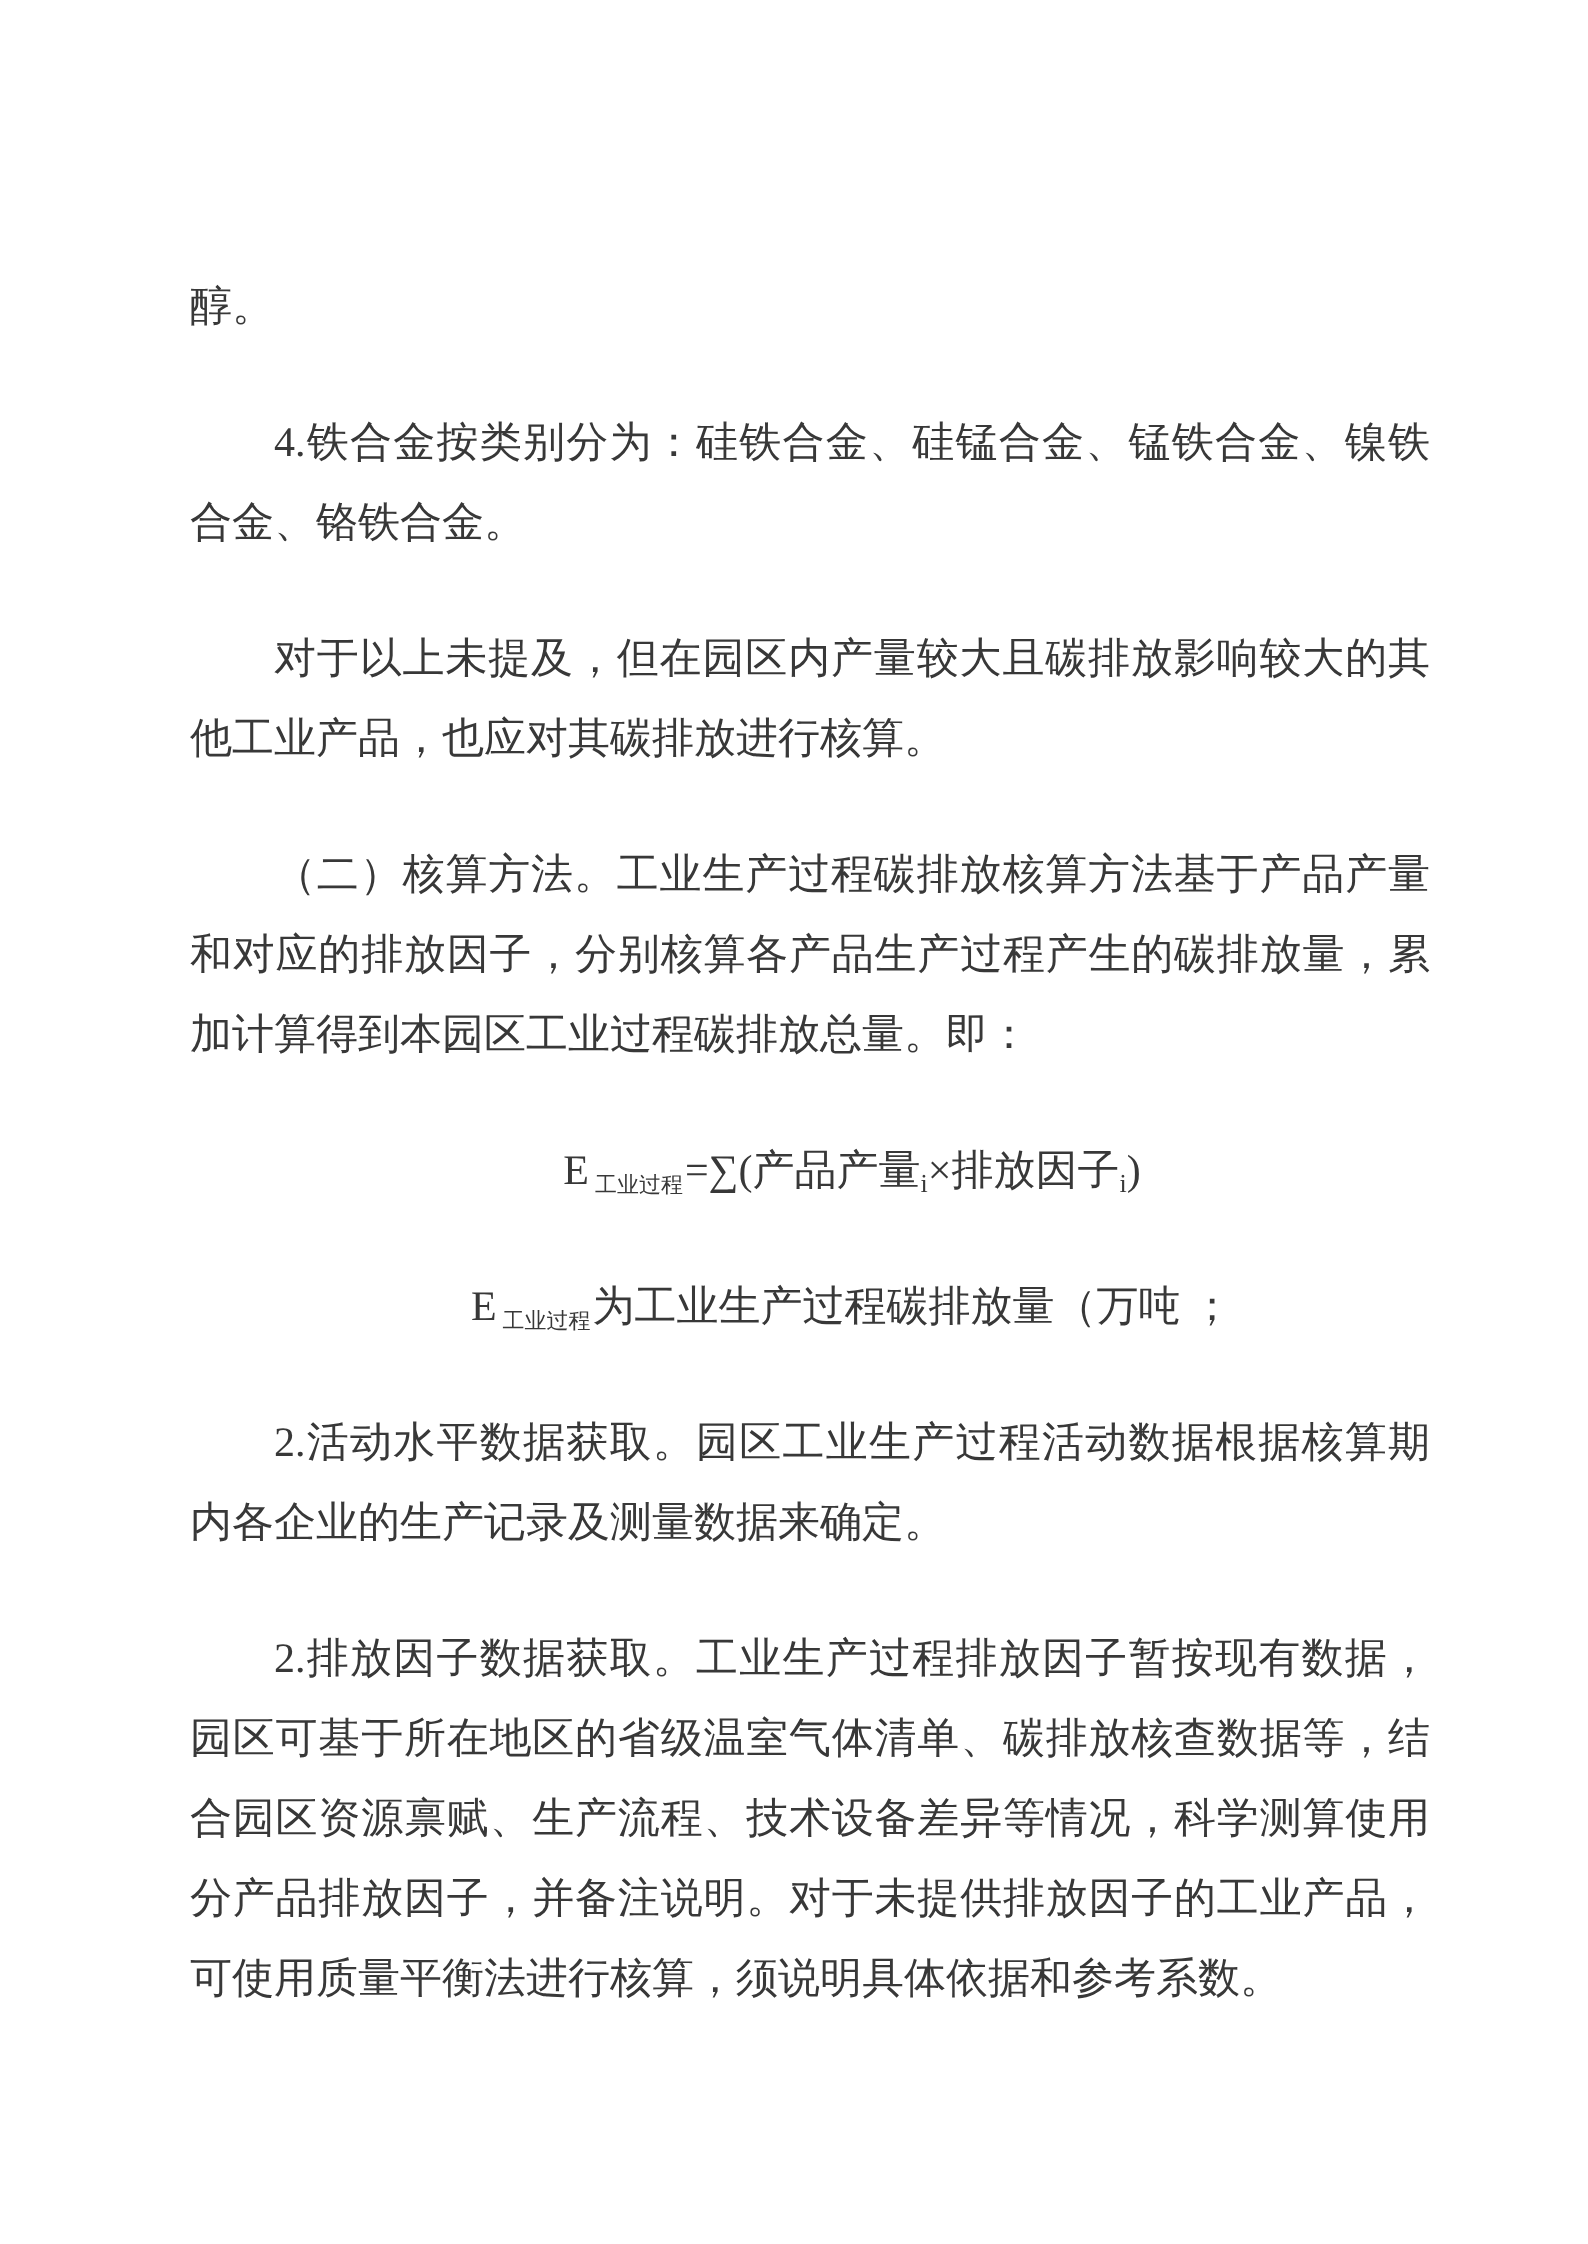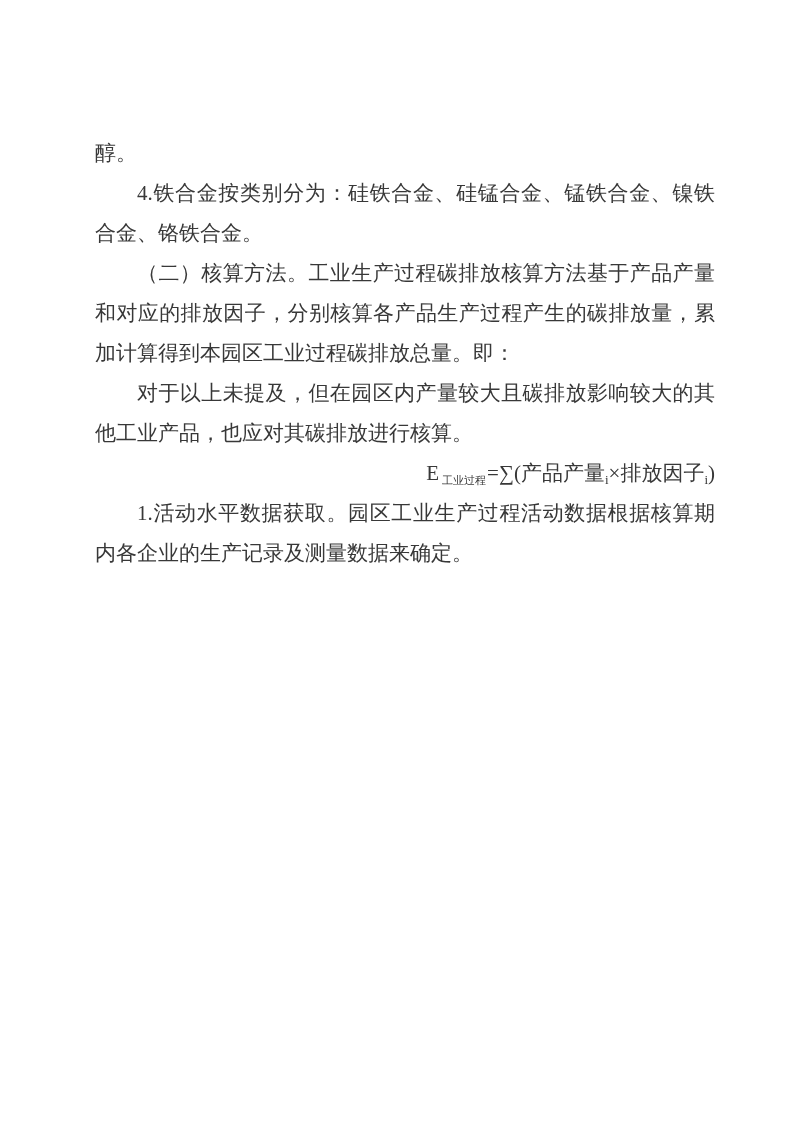--- a/index.html
+++ b/index.html
@@ -24,23 +24,24 @@
     font-size: 21px;
     line-height: 40px;
     text-align: justify;
   }
   .para {
     margin: 0;
     padding: 0;
   }
   .indent {
     text-indent: 2em;
+    margin-top: 28px;
   }
   .formula-line {
-    text-align: right;
+    text-align: center;
   }
   sub.fsub {
     font-size: 11px;
     line-height: 0;
     vertical-align: baseline;
     position: relative;
     top: 4px;
     margin-left: 3px;
     margin-right: 1px;
   }
@@ -55,29 +56,33 @@
 </head>
 <body>
 
 <div class="page">
   <div class="content">
 
     <p class="para">醇。</p>
 
     <p class="para indent">4.铁合金按类别分为：硅铁合金、硅锰合金、锰铁合金、镍铁合金、铬铁合金。</p>
 
+    <p class="para indent">对于以上未提及，但在园区内产量较大且碳排放影响较大的其他工业产品，也应对其碳排放进行核算。</p>
+
     <p class="para indent">（二）核算方法。工业生产过程碳排放核算方法基于产品产量和对应的排放因子，分别核算各产品生产过程产生的碳排放量，累加计算得到本园区工业过程碳排放总量。即：</p>
-
-    <p class="para indent">对于以上未提及，但在园区内产量较大且碳排放影响较大的其他工业产品，也应对其碳排放进行核算。</p>
 
     <p class="para indent formula-line">
       <span>E</span><sub class="fsub">工业过程</sub><span>=∑(</span><span>产品产量</span><sub class="isub">i</sub><span>×</span><span>排放因子</span><sub class="isub">i</sub><span>)</span>
     </p>
 
 
+    <p class="para indent formula-line">
+      <span>E</span><sub class="fsub">工业过程</sub><span>为工业生产过程碳排放量（万吨 ；</span>
+    </p>
 
 
 
-    <p class="para indent">1.活动水平数据获取。园区工业生产过程活动数据根据核算期内各企业的生产记录及测量数据来确定。</p>
+    <p class="para indent">2.活动水平数据获取。园区工业生产过程活动数据根据核算期内各企业的生产记录及测量数据来确定。</p>
 
+    <p class="para indent">2.排放因子数据获取。工业生产过程排放因子暂按现有数据，园区可基于所在地区的省级温室气体清单、碳排放核查数据等，结合园区资源禀赋、生产流程、技术设备差异等情况，科学测算使用分产品排放因子，并备注说明。对于未提供排放因子的工业产品，可使用质量平衡法进行核算，须说明具体依据和参考系数。</p>
 
   </div>
 </div>
 
 </body></html>

